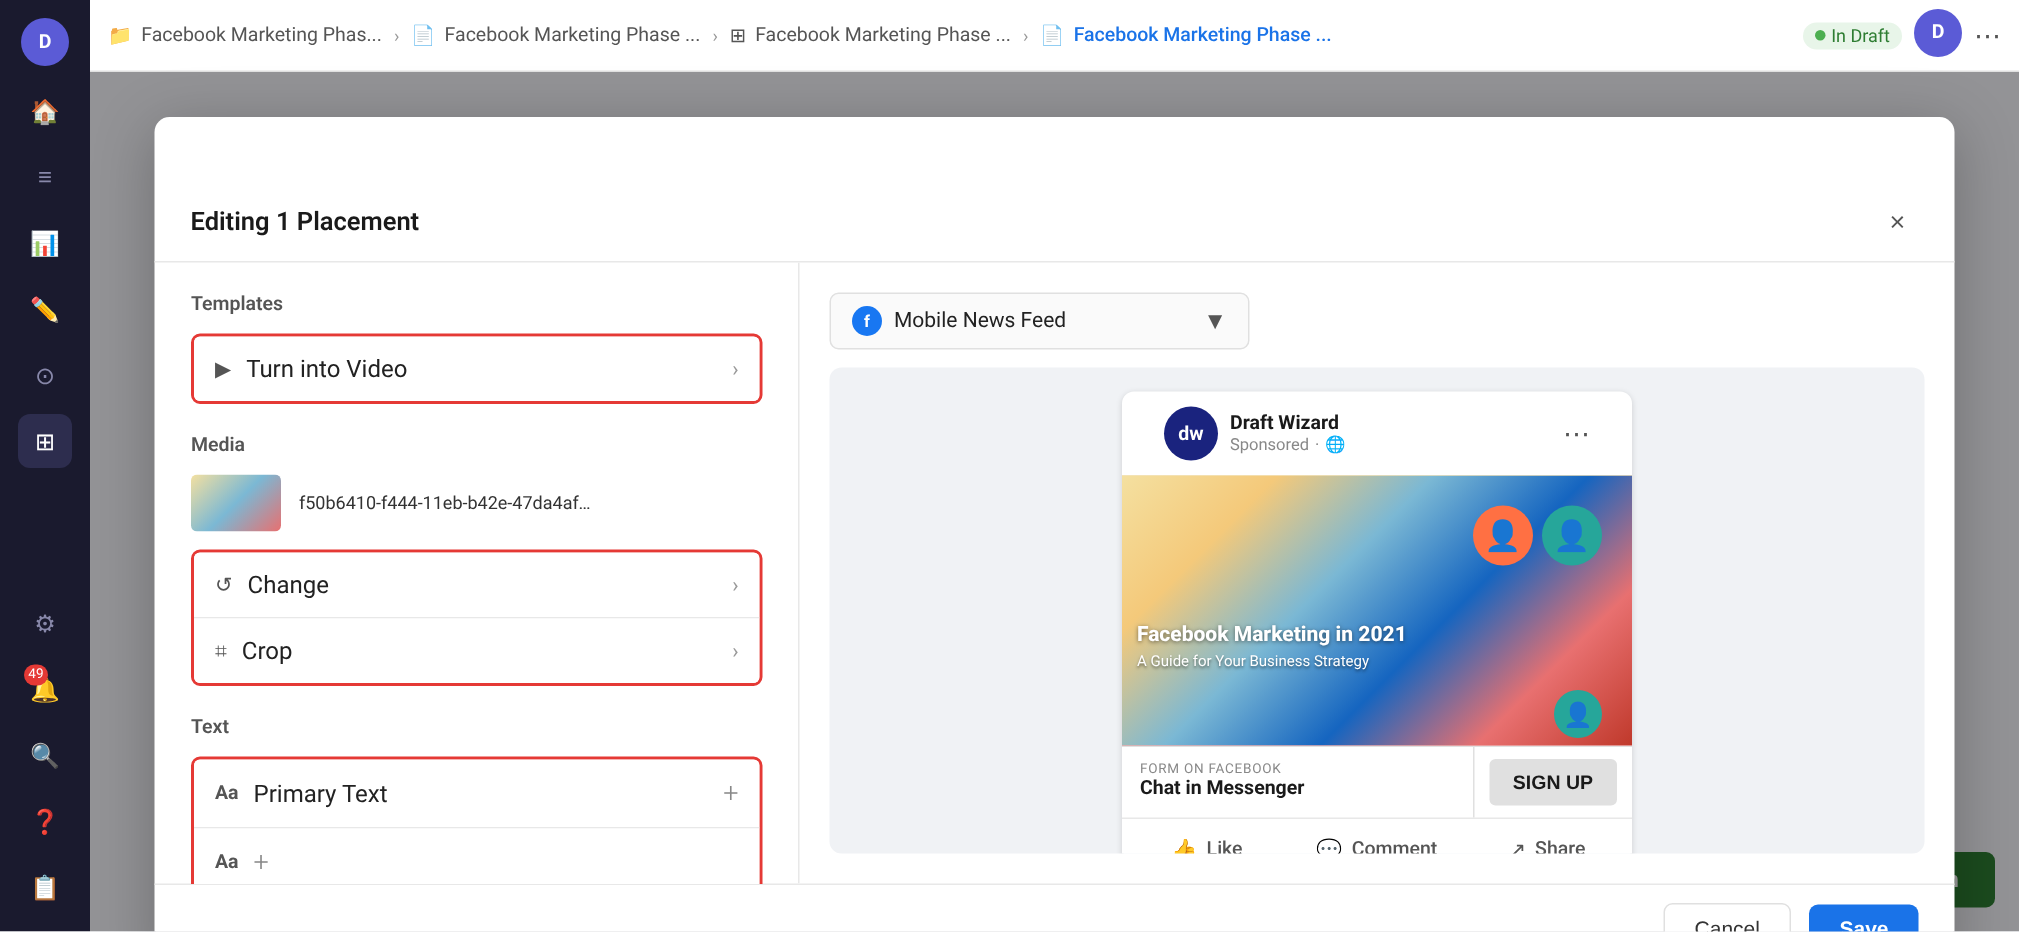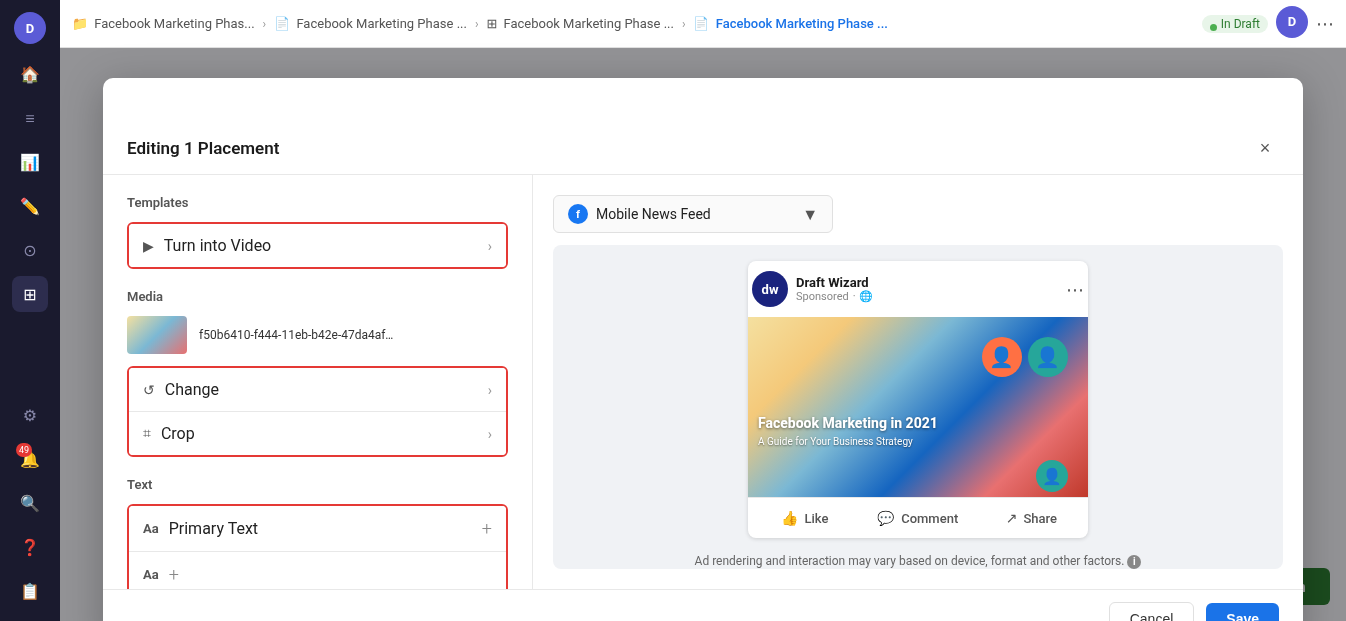--- a/index.html
+++ b/index.html
@@ -77,21 +77,21 @@
       display: flex;
       align-items: center;
       gap: 6px;
       font-size: 13px;
       color: #555;
     }
     .breadcrumb-item.active { color: #1a73e8; font-weight: 500; }
     .breadcrumb-sep { color: #999; font-size: 12px; }
     .status-badge {
       display: flex;
-      align-items: flex-end;
+      align-items: center;
       gap: 4px;
       font-size: 12px;
       color: #2e7d32;
       background: #e8f5e9;
       border-radius: 12px;
       padding: 2px 8px;
     }
     .status-dot { width: 7px; height: 7px; border-radius: 50%; background: #4caf50; }
     .top-bar-right { margin-left: auto; display: flex; align-items: center; gap: 8px; }
 
@@ -318,21 +318,21 @@
     .fb-post {
       width: 340px;
       background: #fff;
       border-radius: 8px;
       box-shadow: 0 1px 4px rgba(0,0,0,0.15);
       overflow: hidden;
     }
     .fb-post-header {
       display: flex;
       align-items: center;
-      padding: 10px 4px;
+      padding: 10px 28px;
     }
     .fb-avatar {
       width: 36px;
       height: 36px;
       border-radius: 50%;
       background: #1a237e;
       display: flex;
       align-items: center;
       justify-content: center;
       color: white;
@@ -648,20 +648,27 @@
                   <div style="position:absolute;bottom:50px;left:10px;right:10px;">
                     <div style="color:#fff;font-size:14px;font-weight:800;text-shadow:0 1px 3px rgba(0,0,0,0.5);line-height:1.2;">Facebook Marketing in 2021</div>
                     <div style="color:#fff;font-size:10px;margin-top:4px;text-shadow:0 1px 2px rgba(0,0,0,0.5);">A Guide for Your Business Strategy</div>
                   </div>
 
                   <div style="position:absolute;bottom:5px;right:20px;">
                     <div class="person-icon person-teal" style="width:32px;height:32px;font-size:16px;">👤</div>
                   </div>
                 </div>
 
+                <div class="fb-cta-bar">
+                  <div class="fb-cta-left">
+                    <div class="fb-cta-label">FORM ON FACEBOOK</div>
+                    <div class="fb-cta-name">Chat in Messenger</div>
+                  </div>
+                  <button class="fb-signup-btn">SIGN UP</button>
+                </div>
 
                 <div class="fb-actions">
                   <div class="fb-action">
                     <span class="fb-action-icon">👍</span>
                     <span>Like</span>
                   </div>
                   <div class="fb-action">
                     <span class="fb-action-icon">💬</span>
                     <span>Comment</span>
                   </div>

